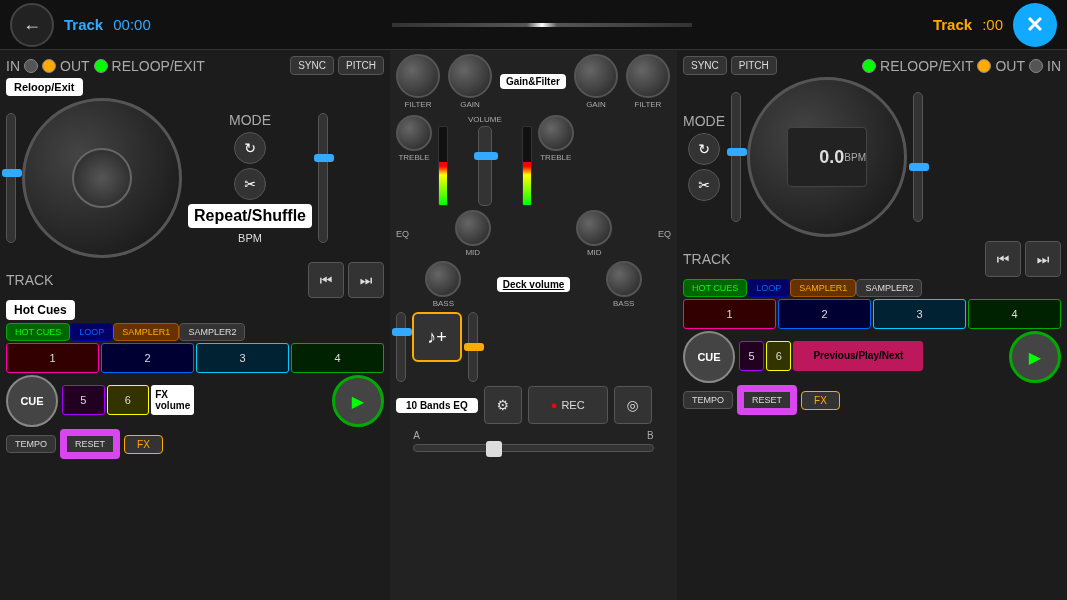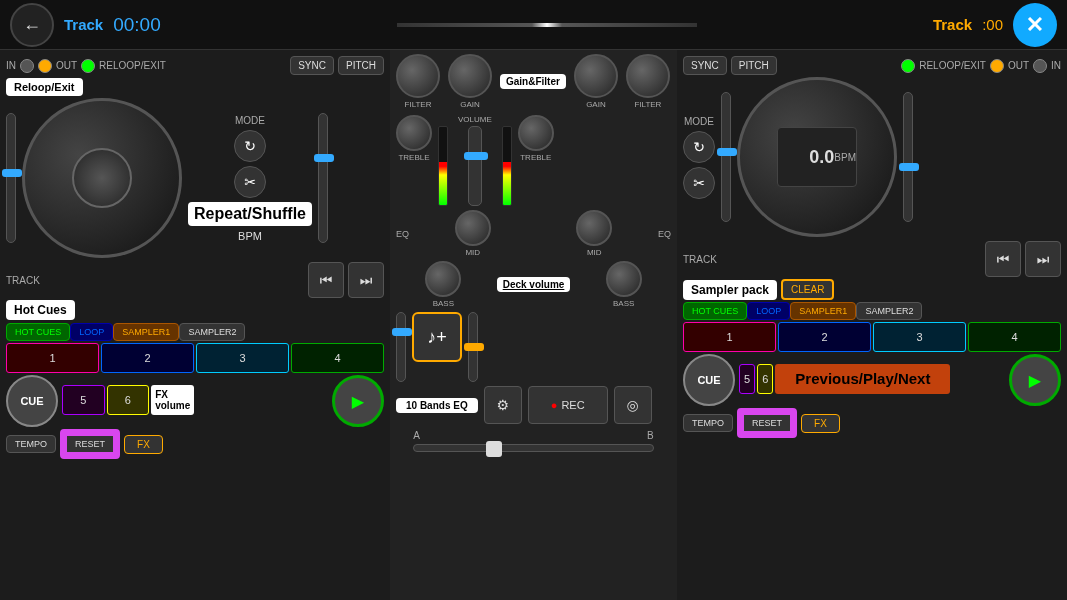--- a/index.html
+++ b/index.html
@@ -26,42 +26,42 @@
     }
     .back-btn {
       width: 44px; height: 44px;
       background: #222;
       border-radius: 50%;
       display: flex; align-items: center; justify-content: center;
       cursor: pointer;
       border: 2px solid #444;
     }
     .track-left { color: #3af; font-size: 15px; font-weight: bold; }
-    .track-time-left { color: #3af; font-size: 19px; }
+    .track-time-left { color: #3af; font-size: 15px; }
     .top-center { flex: 1; text-align: center; }
     .waveform-bar {
       height: 4px;
       background: linear-gradient(90deg, #333 0%, #555 45%, #fff 50%, #555 55%, #333 100%);
       width: 300px;
       margin: 0 auto;
     }
     .track-right { color: #fa0; font-size: 15px; font-weight: bold; }
     .track-time-right { color: #fa0; font-size: 15px; }
     .close-btn {
       width: 44px; height: 44px;
       background: #1af;
       border-radius: 50%;
       display: flex; align-items: center; justify-content: center;
       cursor: pointer;
       font-size: 22px; font-weight: bold; color: #fff;
     }
     .dot-yellow { width: 14px; height: 14px; border-radius: 50%; background: #fa0; border: 1px solid #888; }
     .dot-green { width: 14px; height: 14px; border-radius: 50%; background: #0f0; border: 1px solid #888; }
     .dot-gray { width: 14px; height: 14px; border-radius: 50%; background: #555; border: 1px solid #888; }
-    .label-sm { font-size: 10px; color: #aaa; }
+    .label-sm { font-size: 14px; color: #aaa; }
 
     .btn-rect {
       background: #333;
       border: 1px solid #555;
       border-radius: 4px;
       color: #ddd;
       font-size: 10px;
       padding: 3px 7px;
       cursor: pointer;
     }
@@ -496,21 +496,21 @@
       </div>
     </div>
 
 
     <div style="display:flex;gap:6px;padding:2px 6px;align-items:flex-start;">
       <div class="knob">
         <div class="knob-circle knob-md"></div>
         <span class="knob-label">TREBLE</span>
       </div>
 
-      <div style="display:flex;gap:10px;align-items:flex-end;">
+      <div style="display:flex;gap:20px;align-items:flex-end;">
         <div class="vu-meter">
             <div class="vu-fill-green"></div>
           </div>
         <div style="display:flex;flex-direction:column;align-items:center;gap:2px;">
           <span style="font-size:8px;color:#aaa;">VOLUME</span>
           <div style="width:14px;height:80px;background:#333;border-radius:5px;border:1px solid #555;position:relative;">
             <div style="width:24px;height:8px;background:#3af;border-radius:3px;position:absolute;left:-5px;top:25px;"></div>
           </div>
         </div>
         <div class="vu-meter">
@@ -633,24 +633,20 @@
       </div>
     </div>
 
     <div class="row gap4 mb2">
       <span class="label-sm">TRACK</span>
       <div style="flex:1;"></div>
       <div class="prev-btn">⏮</div>
       <div class="next-btn">⏭</div>
     </div>
 
-    <div class="row gap4 mb2">
-      <div style="background:#fff;color:#000;font-size:12px;font-weight:bold;padding:3px 8px;border-radius:4px;">Sampler pack</div>
-      <div class="clear-btn">CLEAR</div>
-    </div>
 
     <div class="row gap2 mb2">
       <div class="hotcue-btn active-green">HOT CUES</div>
       <div class="hotcue-btn active-blue">LOOP</div>
       <div class="hotcue-btn active-orange">SAMPLER1</div>
       <div class="hotcue-btn">SAMPLER2</div>
     </div>
 
     <div class="pad-grid-4 mb2">
       <div class="pad-btn pink">
@@ -669,21 +665,21 @@
 
     <div class="row gap4 mb2">
       <div class="cue-big">CUE</div>
       <div class="pad-grid" style="flex:1;">
         <div class="pad-btn purple">
             <span>5</span>
           </div>
         <div class="pad-btn yellow">
             <span>6</span>
           </div>
-        <div style="background:#c2410c;color:#000;font-size:15px;font-weight:bold;padding:2px 20px;border-radius:3px;display:flex;align-items:center;justify-content:center;">Previous/Play/Next</div>
+        <div style="background:#be185d;color:#000;font-size:10px;font-weight:bold;padding:2px 20px;border-radius:3px;display:flex;align-items:center;justify-content:center;">Previous/Play/Next</div>
       </div>
       <div class="play-big">
         <span>▶</span>
       </div>
     </div>
 
     <div class="row gap4">
       <span class="tempo-btn">TEMPO</span>
       <span class="reset-btn">RESET</span>
       <span class="fx-btn">FX</span>

